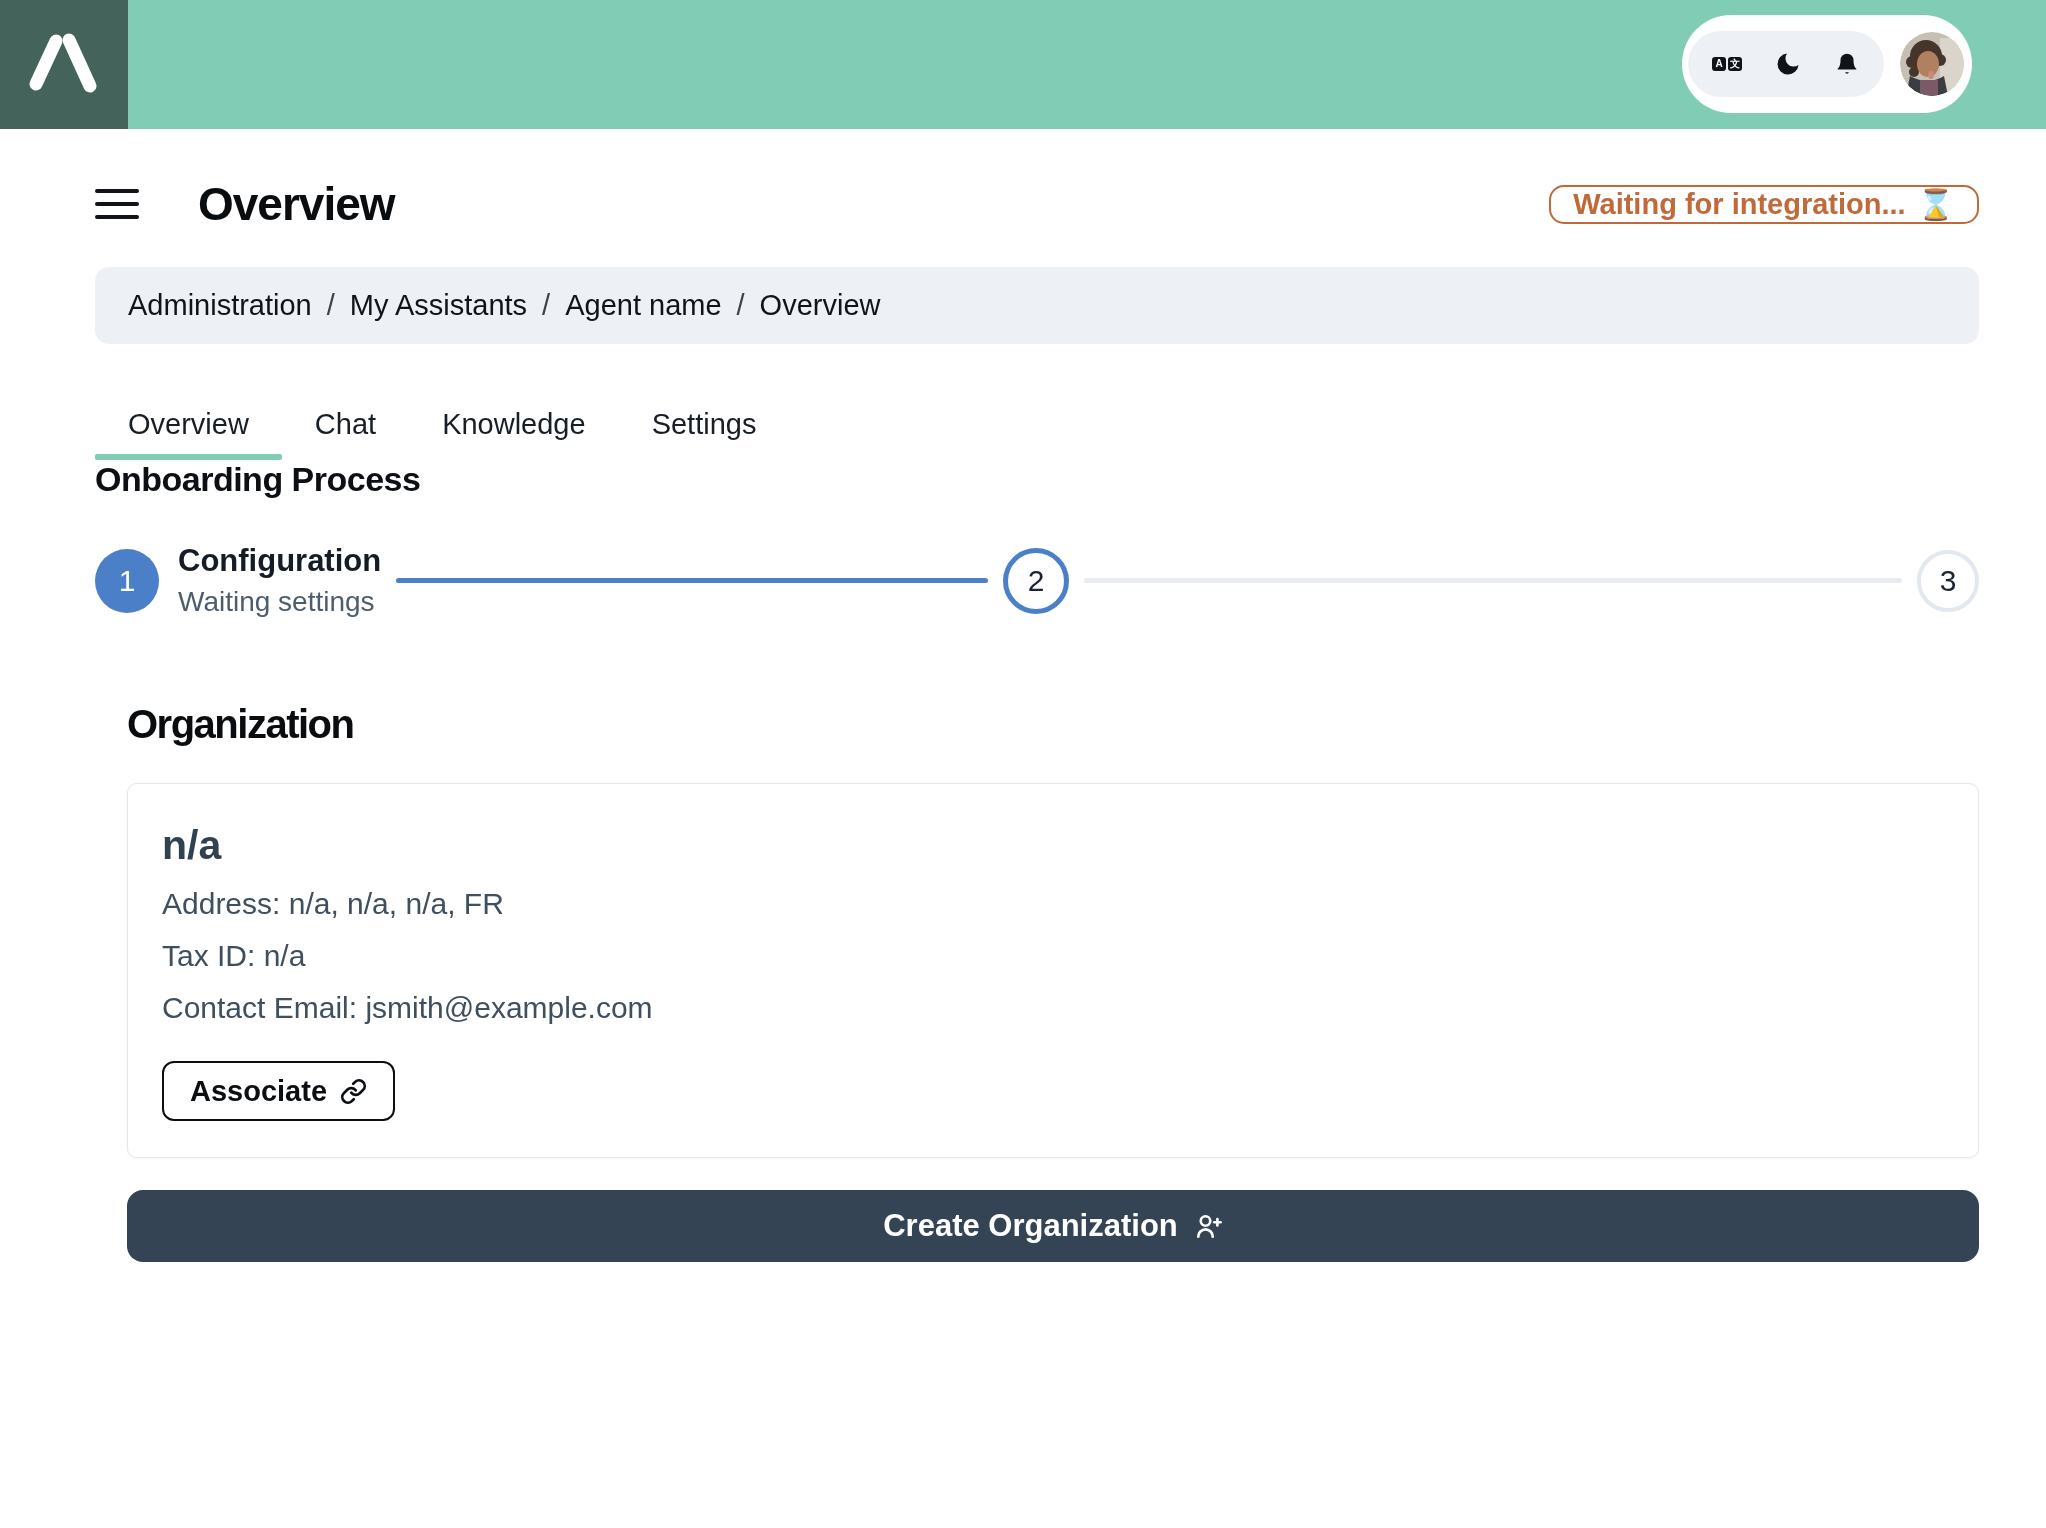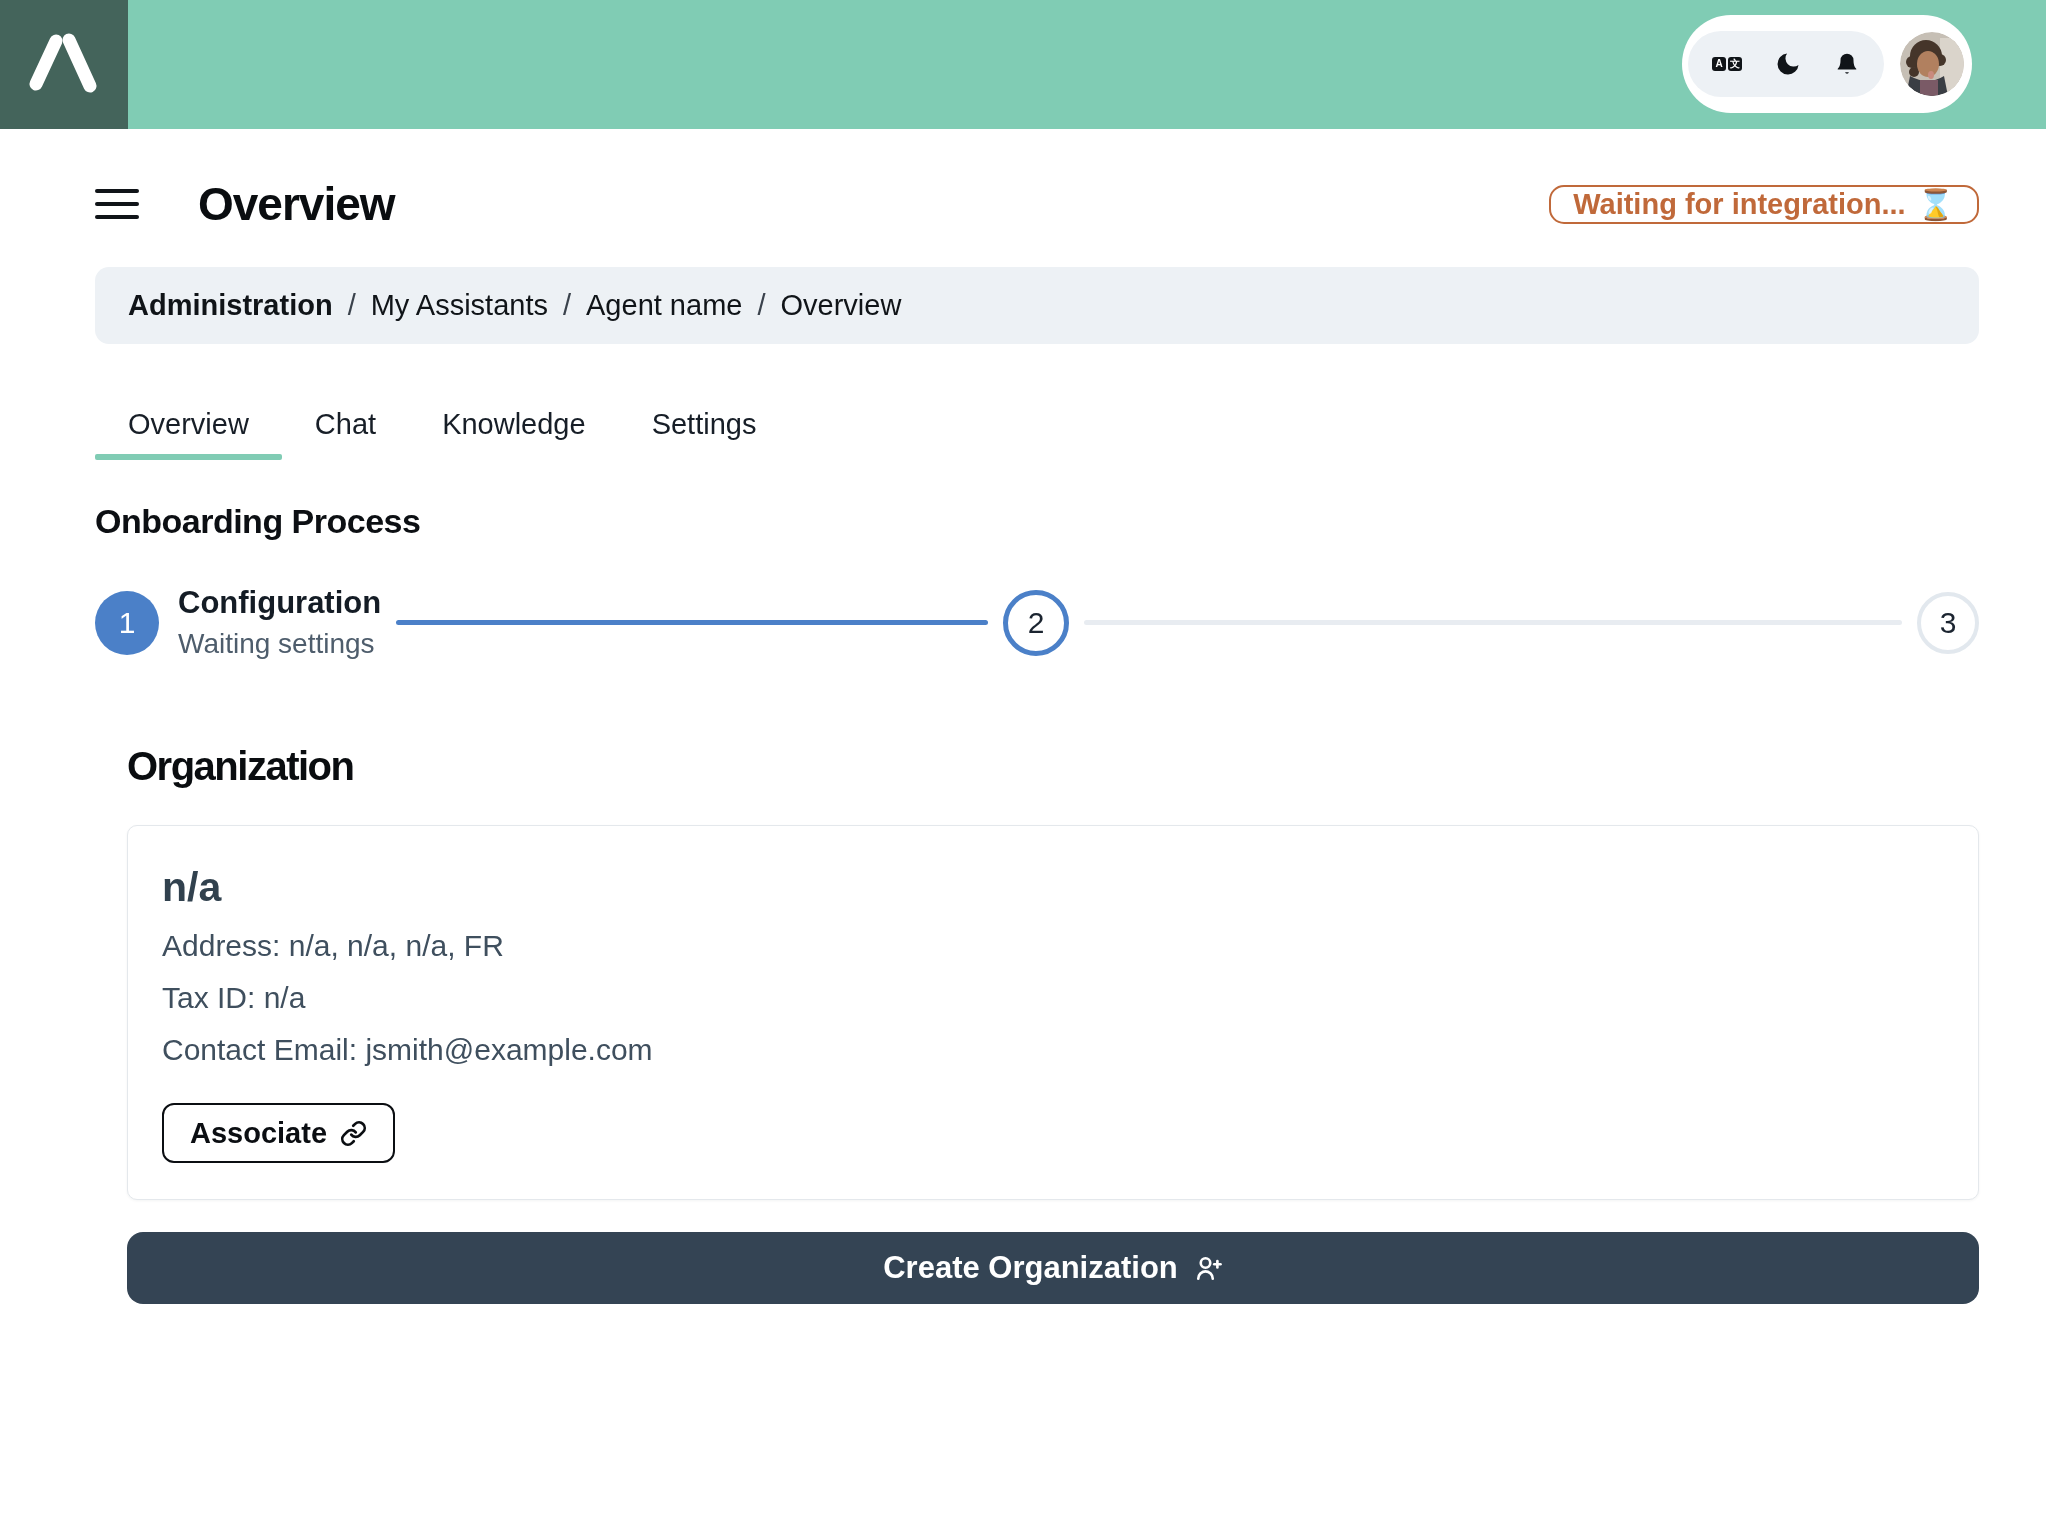--- a/index.html
+++ b/index.html
@@ -49,34 +49,34 @@
     padding:0 22px;border:2.5px solid var(--badge-orange);border-radius:15px;
     color:var(--badge-orange);font-size:29px;font-weight:bold;background:#fff;
   }
   .status-badge .hourglass{font-size:30px;font-weight:normal;}
   
   .breadcrumb{
     margin-top:24px;height:77px;background:var(--pill-bg);border-radius:14px;
     display:flex;align-items:center;gap:15px;padding:0 33px;font-size:29px;color:#101418;
   }
   .crumb{cursor:pointer;}
-  .crumb.bold{font-weight:bold;}
+  .crumb.bold{font-weight:normal;}
   .crumb-sep{color:#3a424c;}
   
   .tabs{margin-top:44px;display:flex;height:72px;}
   .tab{
     border:none;background:none;cursor:pointer;padding:0 33px;font-size:29px;
     color:#171e27;position:relative;font-family:inherit;
   }
   .tab.active::after{
     content:"";position:absolute;left:0;right:0;bottom:0;height:6px;
     background:var(--header-green);border-radius:2px;
   }
   
-  .onboarding-title{margin-top:42px;font-size:34px;font-weight:bold;letter-spacing:-0.5px;color:#0c0f13;}
+  .onboarding-title{font-size:34px;font-weight:bold;letter-spacing:-0.5px;color:#0c0f13;}
   .stepper{margin-top:44px;display:flex;align-items:center;}
   .step-circle{flex:none;display:flex;align-items:center;justify-content:center;border-radius:50%;cursor:pointer;font-size:30px;}
   .step-filled{width:64px;height:64px;background:var(--accent-blue);color:#fff;}
   .step-current{width:66px;height:66px;background:#fff;border:5px solid var(--accent-blue);color:#1b2430;}
   .step-upcoming{width:62px;height:62px;background:#fff;border:4px solid var(--ring-gray);color:#1b2430;}
   .step-text{margin-left:19px;display:flex;flex-direction:column;gap:7px;}
   .step-label{font-size:31px;font-weight:600;color:#141c25;}
   .step-sub{font-size:28px;color:#4E5D6C;}
   .step-line{height:5px;border-radius:3px;margin:0 15px;}
   .line-blue{background:var(--accent-blue);flex-grow:560;}

